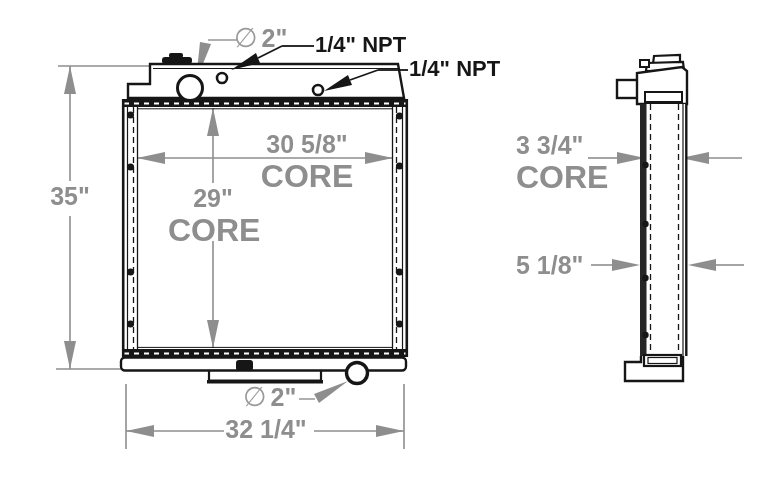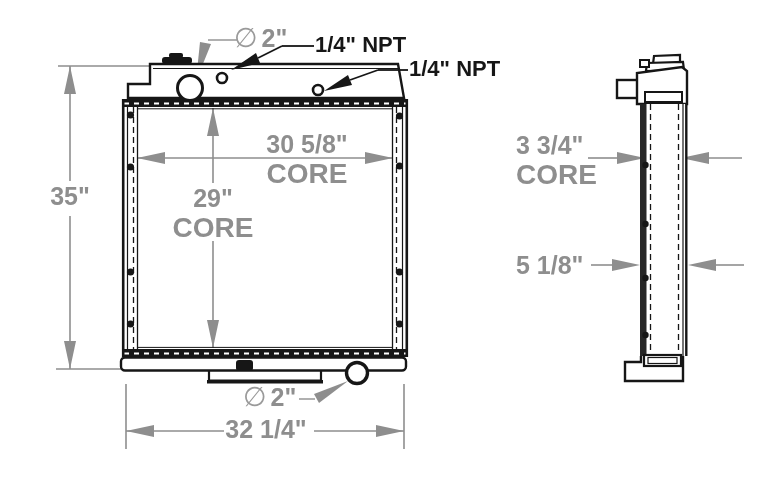--- a/index.html
+++ b/index.html
@@ -5,21 +5,21 @@
   html,body{margin:0;padding:0;background:#ffffff;}
   #canvas{
     position:relative;width:774px;height:484px;background:#ffffff;overflow:hidden;
     font-family:"Liberation Sans",sans-serif;
   }
   #linework{position:absolute;left:0;top:0;}
   .lbl{
     position:absolute;font-weight:700;color:#8e8e8e;line-height:1;
     white-space:nowrap;font-size:25px;letter-spacing:0px;
   }
-  .lbl.small{font-size:28px;text-align:center;}
+  .lbl.small{font-size:32px;text-align:center;}
   .lbl.black{color:#161616;font-size:22px;}
   .center{text-align:center;}
   .dia-sym{font-weight:400;font-size:27px;color:#9a9a9a;margin-right:4px;}
 </style>
 </head>
 <body>
 
 <div id="canvas">
 
   <svg id="linework" width="774" height="484" viewBox="0 0 774 484">

